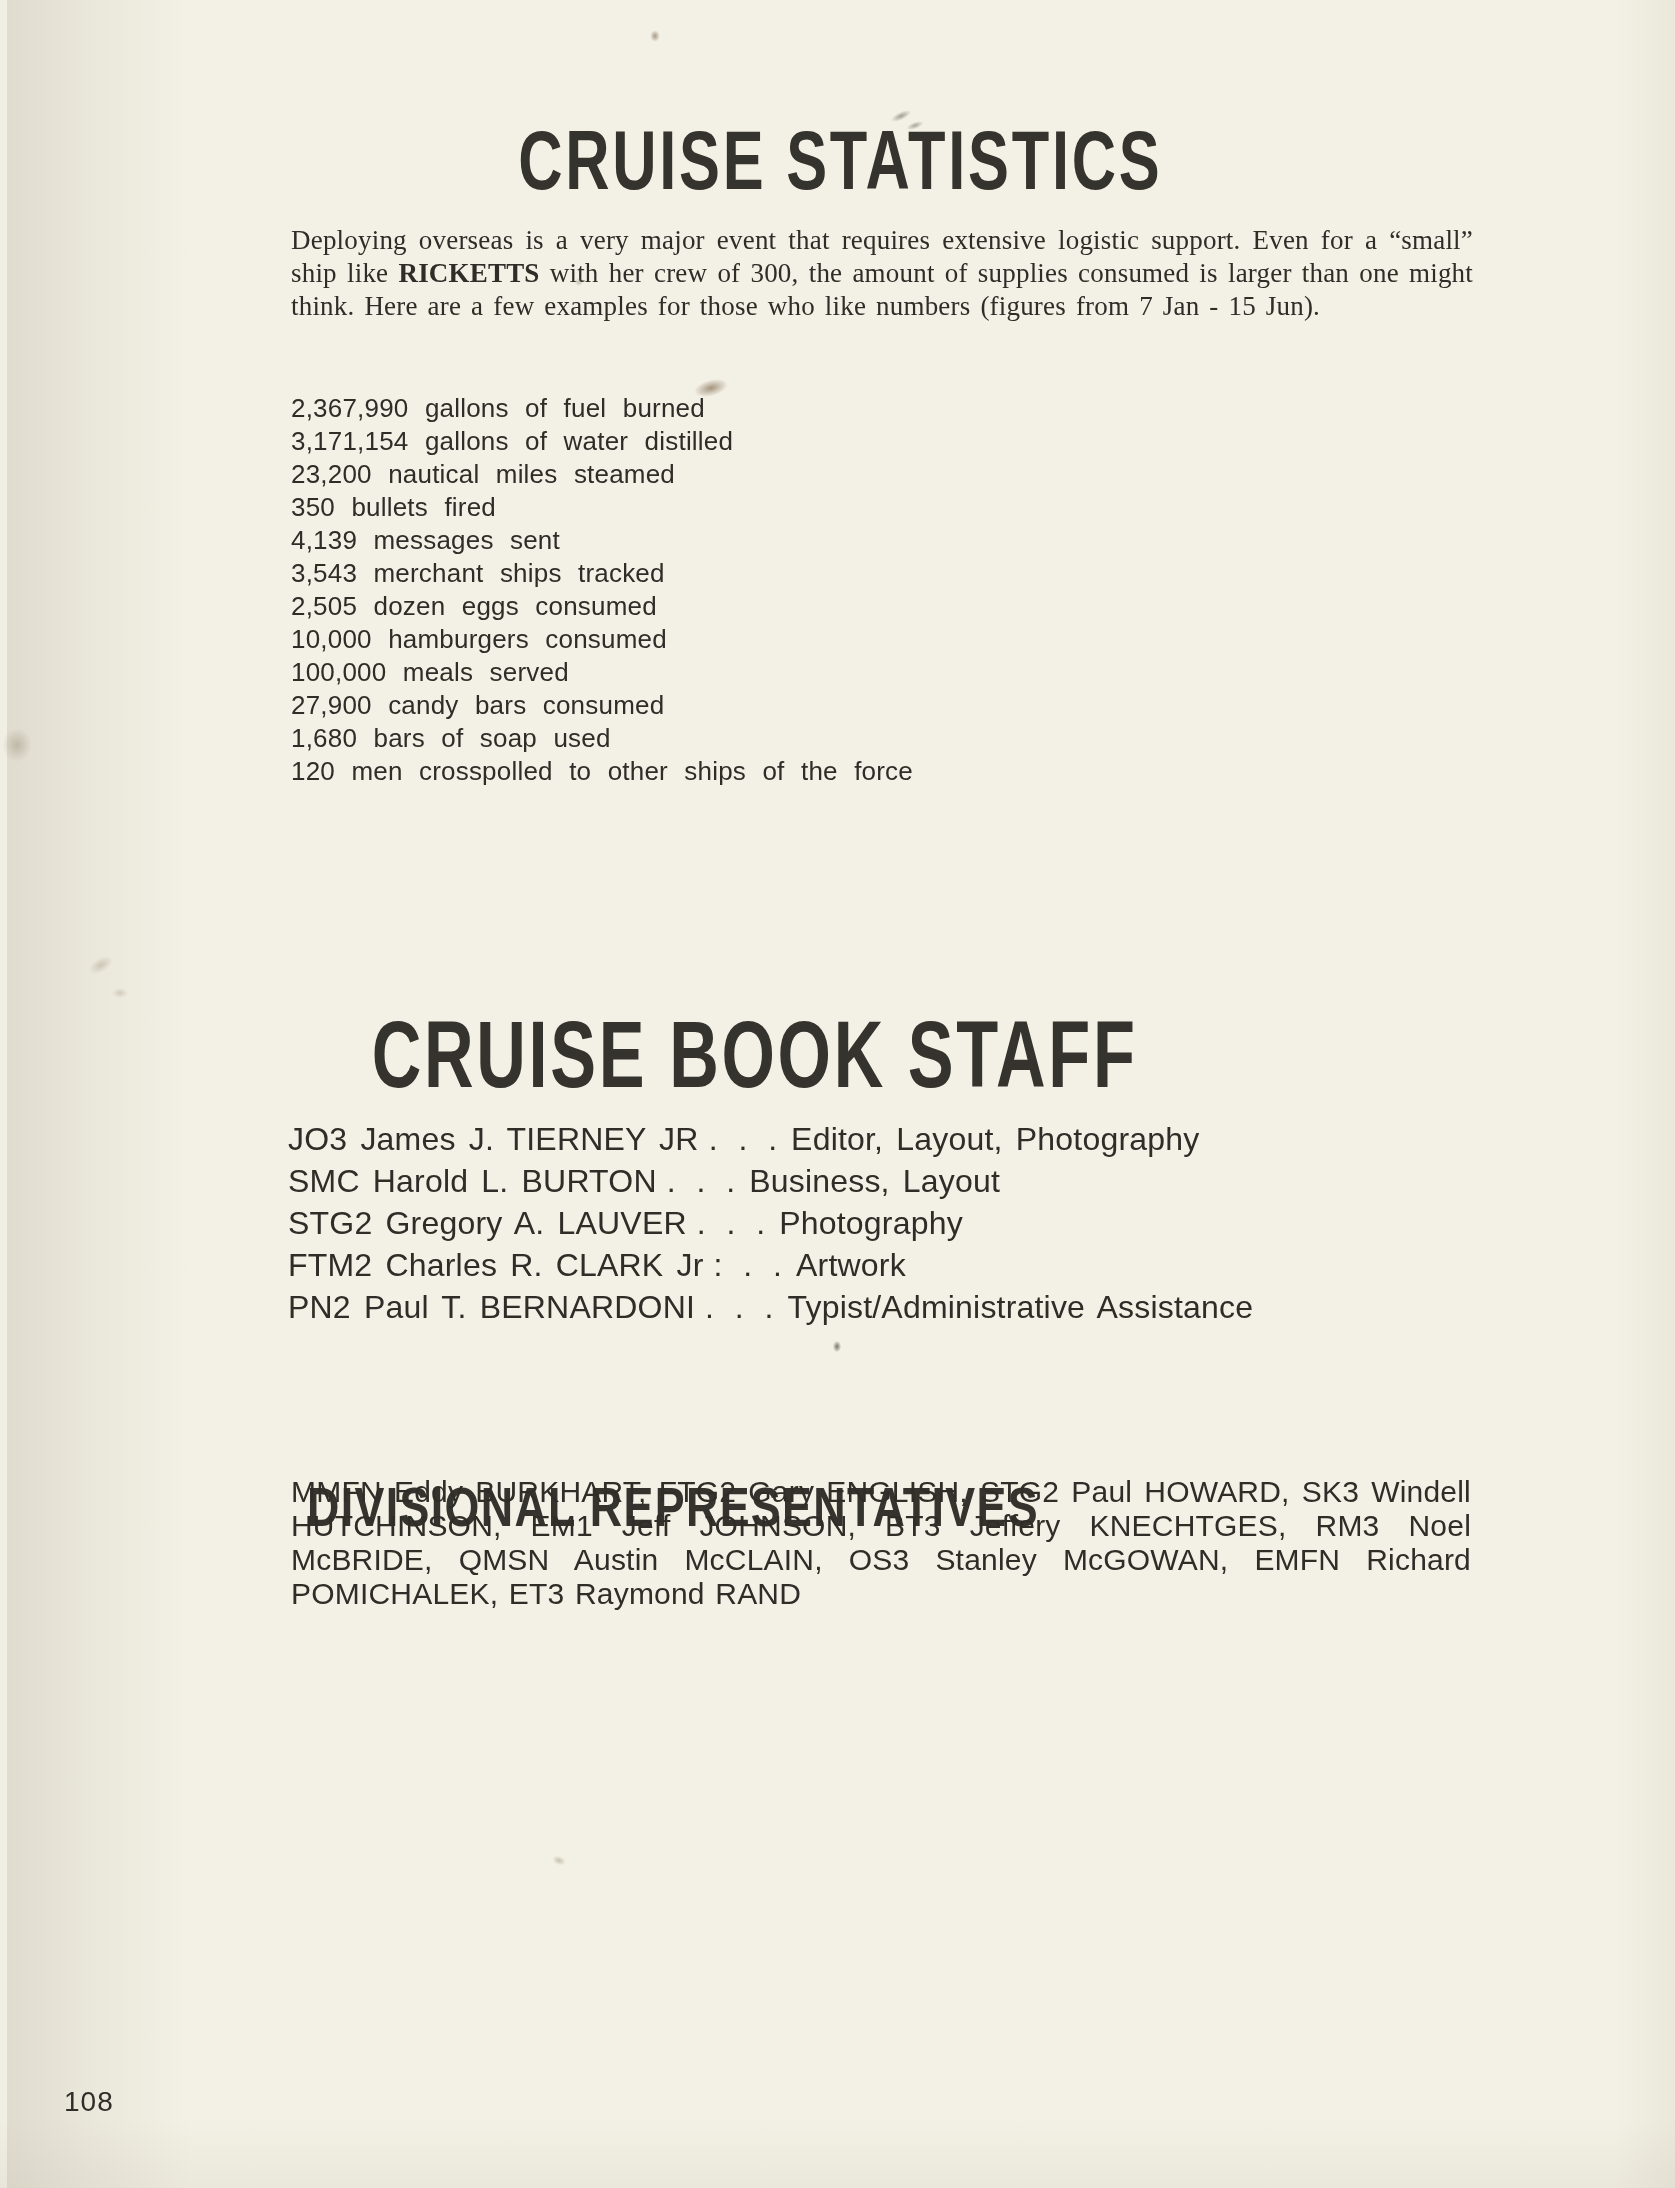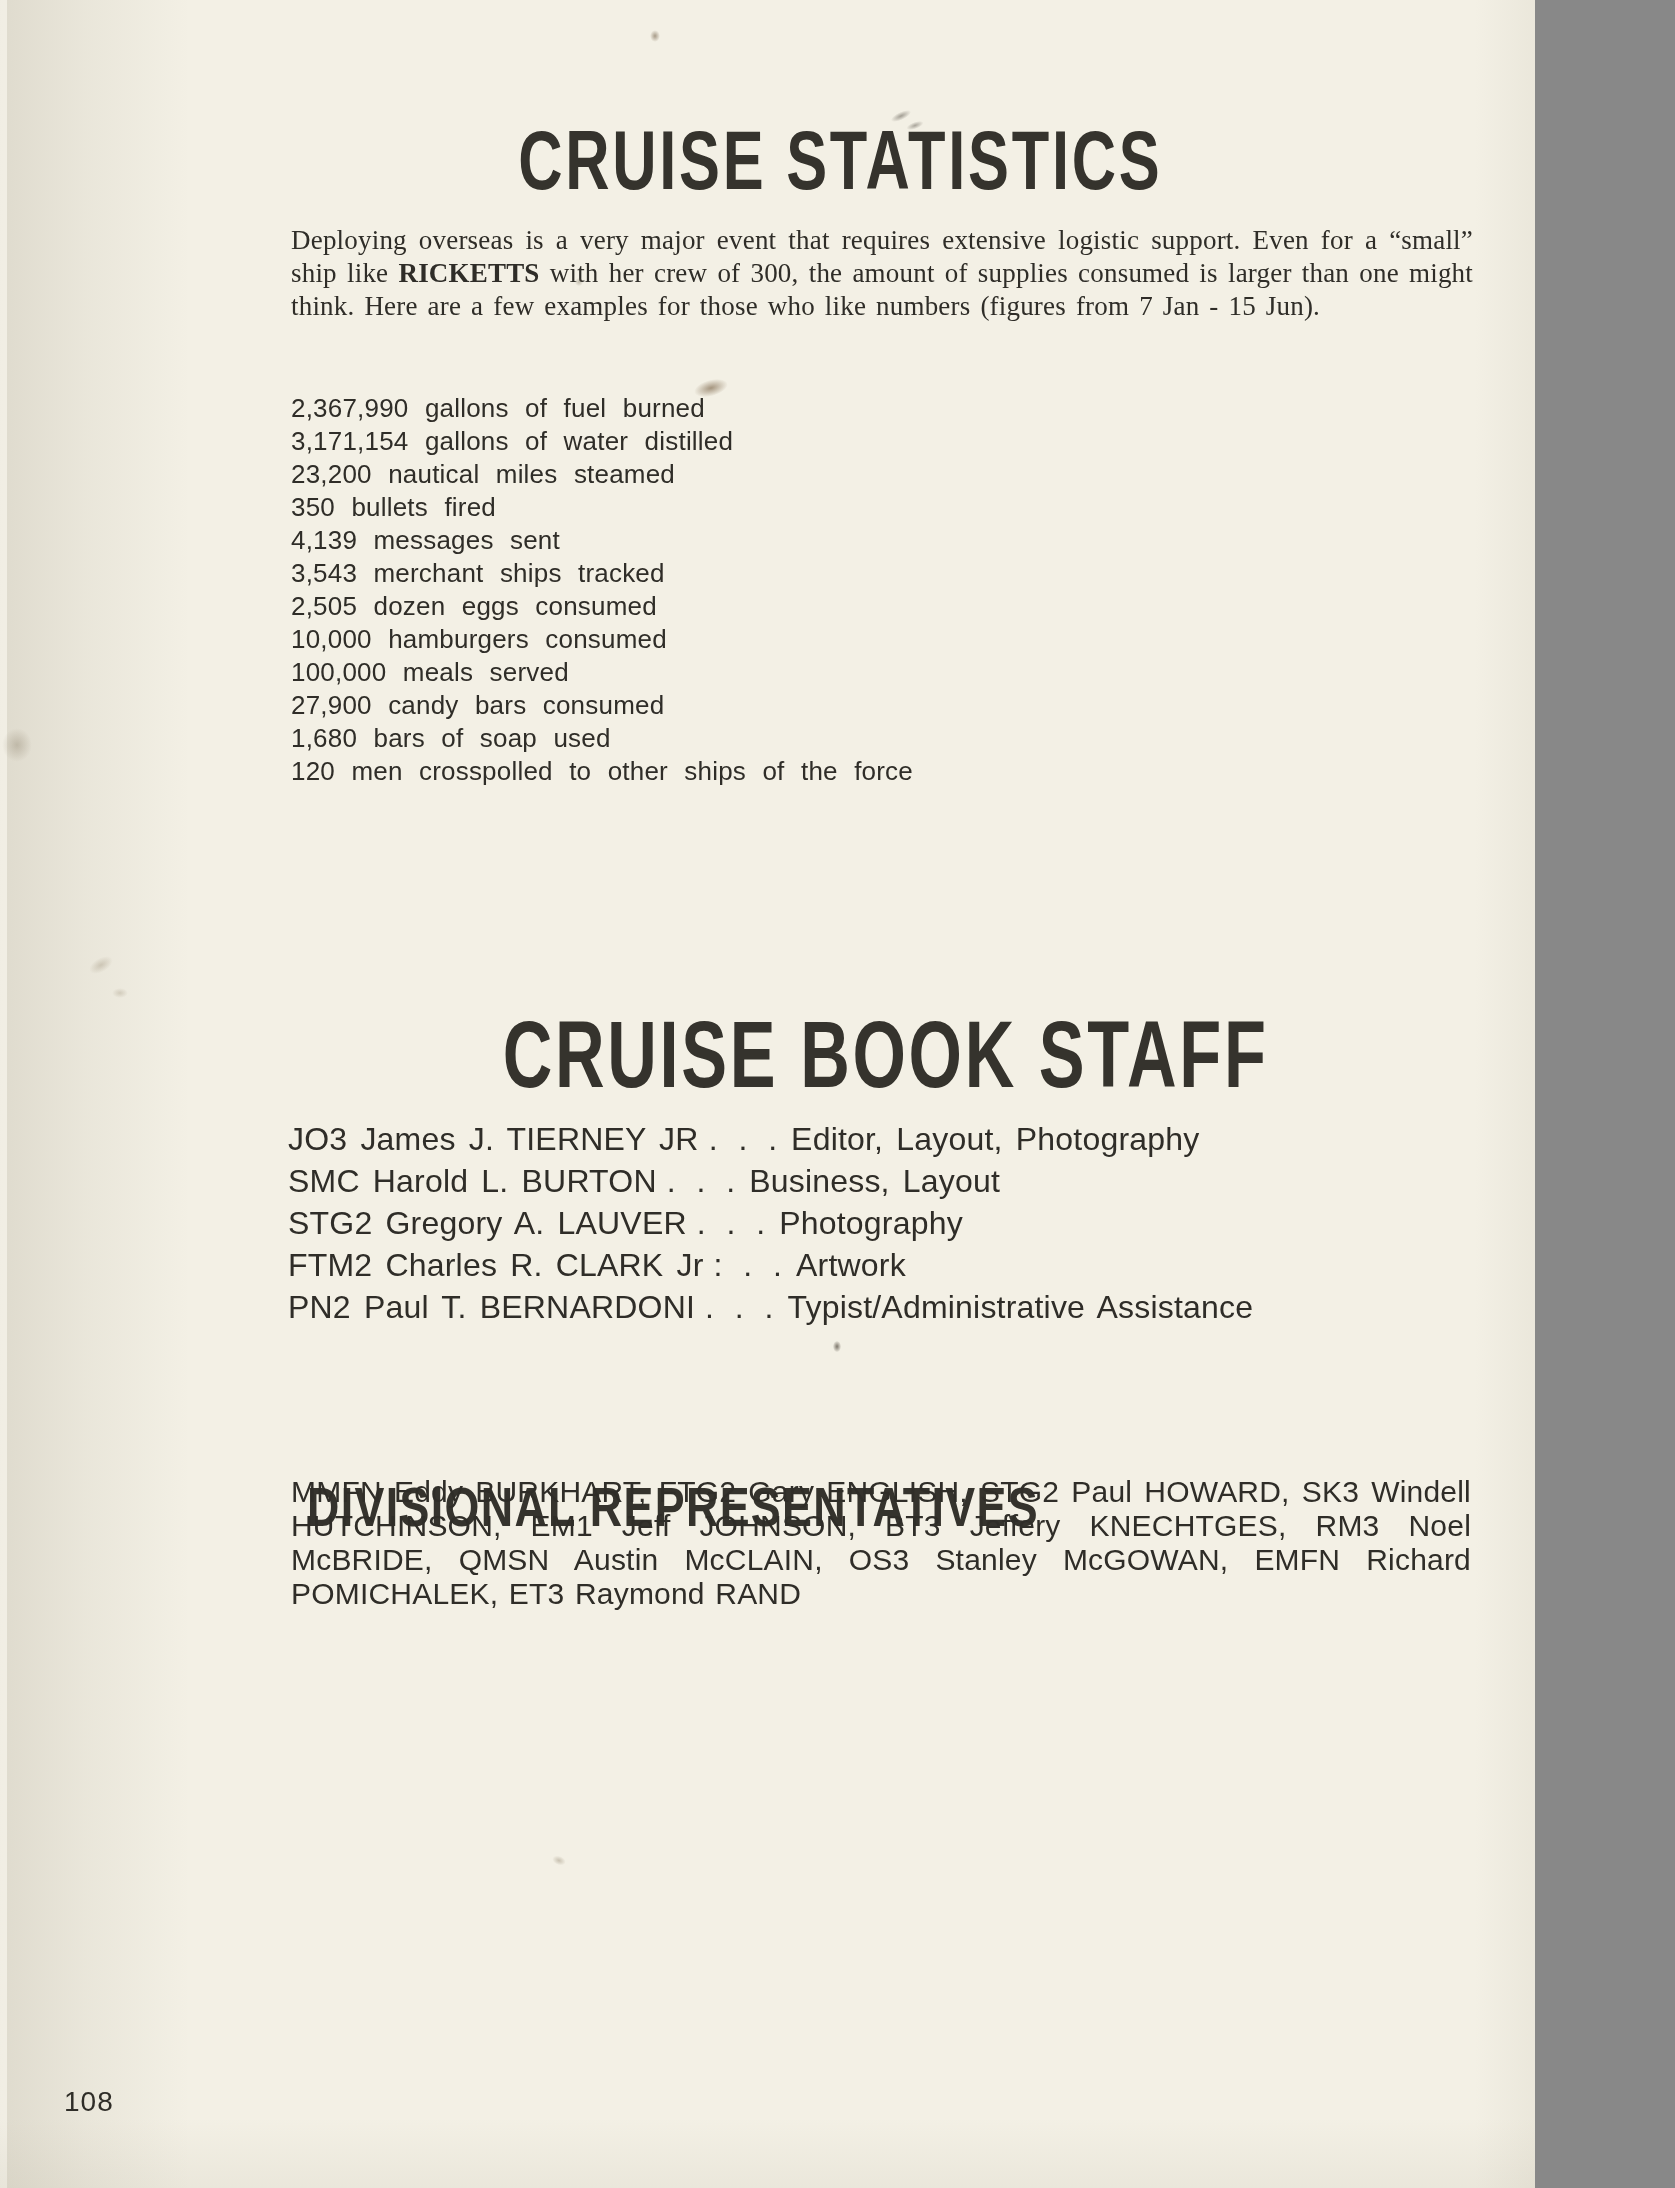--- a/index.html
+++ b/index.html
@@ -1,18 +1,18 @@
 <!DOCTYPE html>
 <html><head>
 <meta charset="utf-8">
 <style>
   html,body{margin:0;padding:0;background:#888;}
   .page{
     position:relative;
-    width:1535px;height:2188px;
+    width:1675px;height:2188px;
     background:#f3f0e5;
     font-family:"Liberation Sans", sans-serif;
     color:#2f2d28;
     overflow:hidden;
   }
   
   .gutter-shade{
     position:absolute;left:0;top:0;width:190px;height:100%;
     background:linear-gradient(90deg, rgba(150,143,122,0.22) 0%, rgba(150,143,122,0.10) 45%, rgba(150,143,122,0) 100%);
     pointer-events:none;
@@ -43,21 +43,21 @@
     margin:0;font-size:27px;line-height:33px;
     text-align:justify;word-spacing:3px;letter-spacing:0.2px;font-family:Liberation Serif, serif;
   }
   .intro b{font-weight:700;}
   .stats-list{
     position:absolute;top:392px;left:291px;width:1182px;
     font-size:26px;line-height:33px;word-spacing:9px;letter-spacing:0.2px;
   }
   h2.staff-title{
     position:absolute;top:1008px;left:230px;width:1180px;
-    margin:0;text-align:right;
+    margin:0;text-align:left;
     font-size:94px;line-height:94px;font-weight:700;
     letter-spacing:0.04em;color:#35332d;
   }
   .staff-list{
     position:absolute;top:1118px;left:288px;width:1250px;
     font-size:32px;line-height:42px;word-spacing:4px;letter-spacing:0.2px;
   }
   .staff-row .sep{margin:0 10px;letter-spacing:4px;}
   h3.reps-title{
     position:absolute;top:1463px;left:291px;margin:16px;

